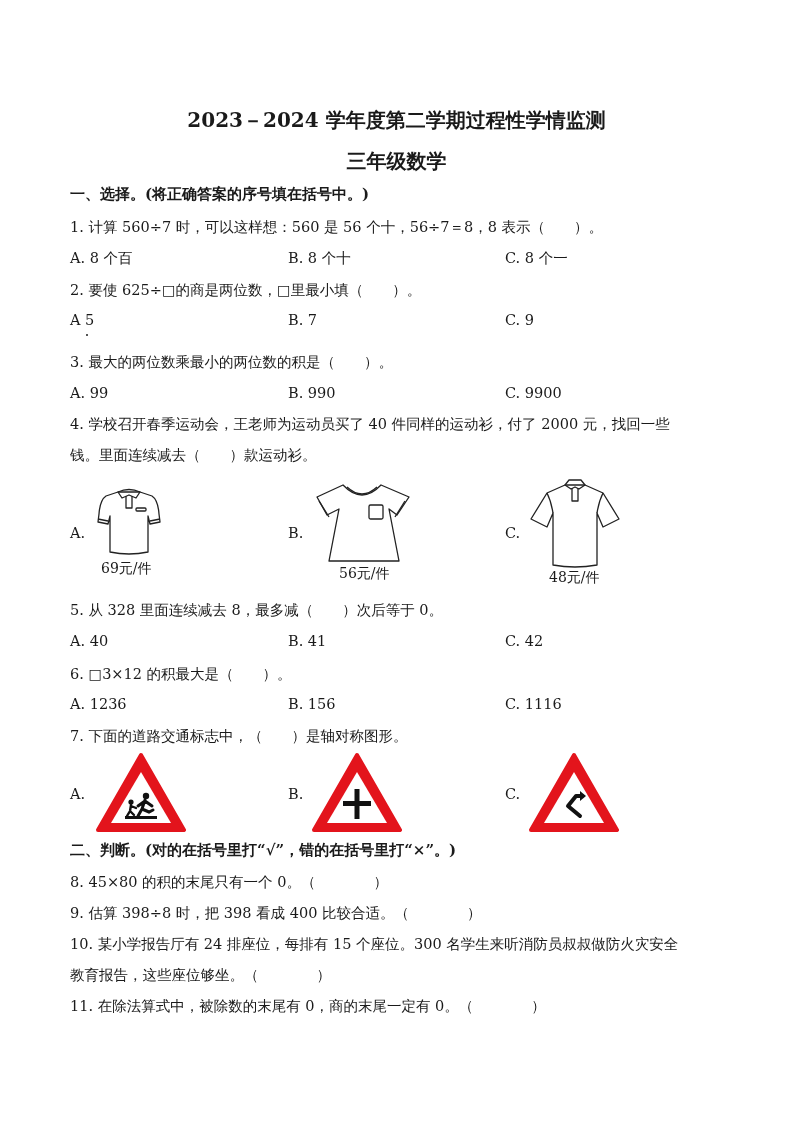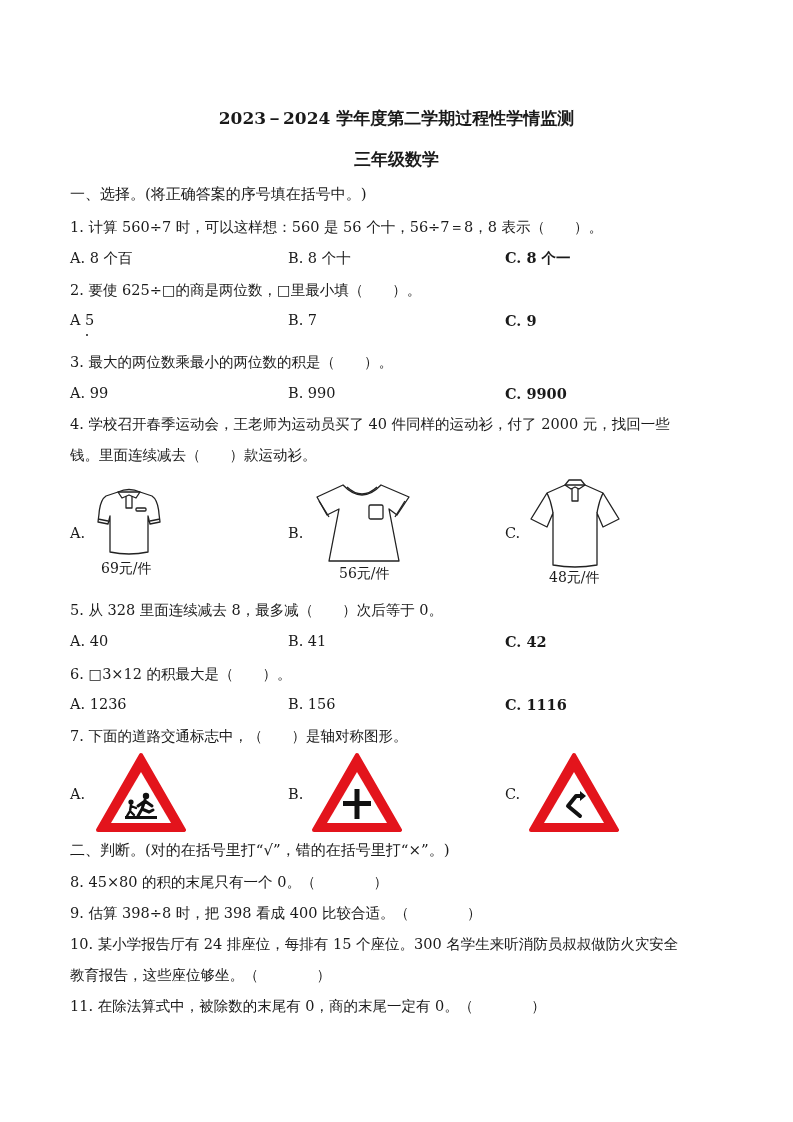--- a/index.html
+++ b/index.html
@@ -1,23 +1,23 @@
 <!DOCTYPE html>
 <html><head>
 <meta charset="utf-8">
 <style>
   html, body { margin:0; padding:0; background:#ffffff; }
   body { width:793px; height:1122px; position:relative; overflow:hidden;
          font-family:"DejaVu Serif","Liberation Serif",serif; color:#1a1a1a; }
   .abs { position:absolute; white-space:nowrap; }
-  .title { font-size:17px; font-weight:bold; left:0; width:793px; text-align:center; }
-  .section { font-size:15px; font-weight:normal; left:70px; }
+  .title { font-size:20px; font-weight:bold; left:0; width:793px; text-align:center; }
+  .section { font-size:15px; font-weight:bold; left:70px; }
   .q { font-size:14.5px; left:70px; }
   .opt { font-size:14.5px; }
-  .colA { left:70px;text-align:right; } .colB { left:288px; } .colC { left:505px;font-weight:bold; }
+  .colA { left:70px;text-align:right; } .colB { left:288px; } .colC { left:505px; }
   .price { font-size:14px; }
   svg { position:absolute; overflow:visible; }
 </style>
 </head>
 <body>
 
 <div class="abs title" style="top:107px;">2023－2024 学年度第二学期过程性学情监测</div>
 <div class="abs title" style="top:148px;">三年级数学</div>
 
 <div class="abs section" style="top:185px;">一、选择。(将正确答案的序号填在括号中。)</div>

